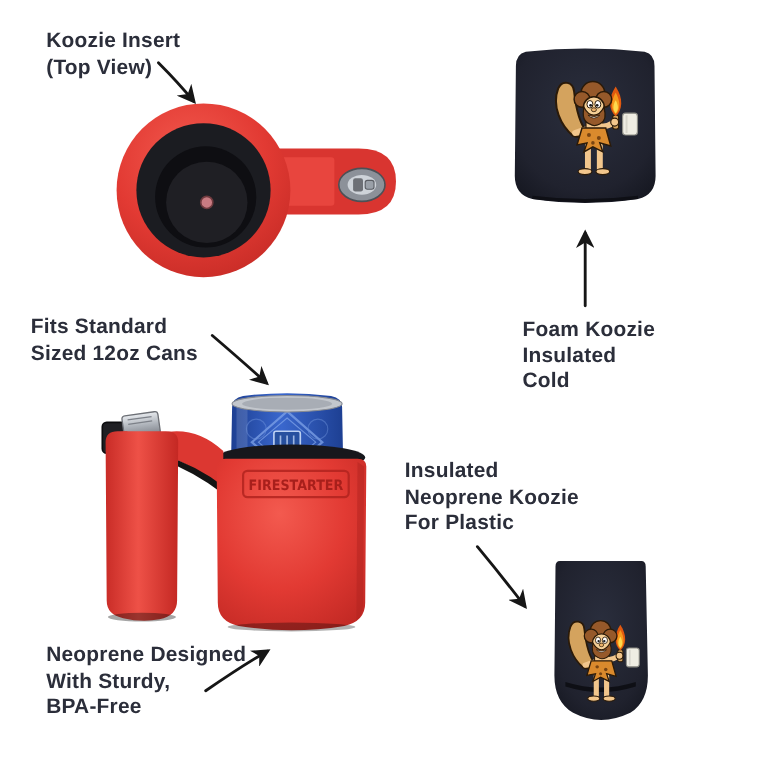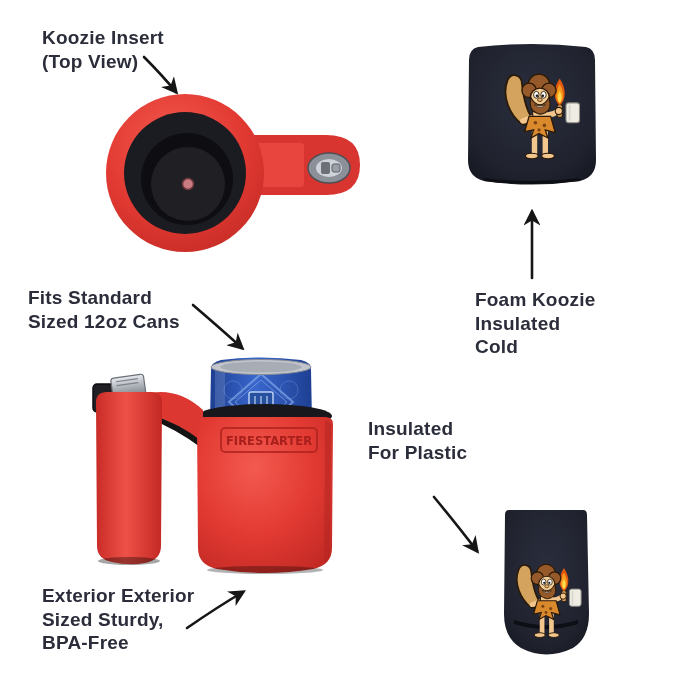--- a/index.html
+++ b/index.html
@@ -97,26 +97,27 @@
   </div>
 
   <div class="label" style="left:475px;top:288px">
     <span>Foam Koozie</span>
     <span>Insulated</span>
     <span>Cold</span>
   </div>
 
   <div class="label" style="left:368px;top:417px">
     <span>Insulated</span>
+    <span>Neoprene Koozie</span>
     <span>For Plastic</span>
   </div>
 
   <div class="label" style="left:42px;top:584px">
-    <span>Exterior Exterior</span>
-    <span>Sized Sturdy,</span>
+    <span>Neoprene Designed</span>
+    <span>With Sturdy,</span>
     <span>BPA-Free</span>
   </div>
 
   <svg class="art" style="left:88px;top:88px" width="280" height="165" viewBox="0 0 280 165">
     <g>
       <path d="M150,47 H238 Q272,47 272,77 Q272,107 238,107 H150 Z" fill="#d93530"></path>
       <rect x="156" y="55" width="60" height="44" rx="3" fill="#e8453e"></rect>
       <g>
         <ellipse cx="241" cy="80" rx="21" ry="15" fill="#8c9199" stroke="#4d5056" stroke-width="1.5"></ellipse>
         <ellipse cx="241" cy="80" rx="13" ry="9" fill="#ced3d9"></ellipse>

